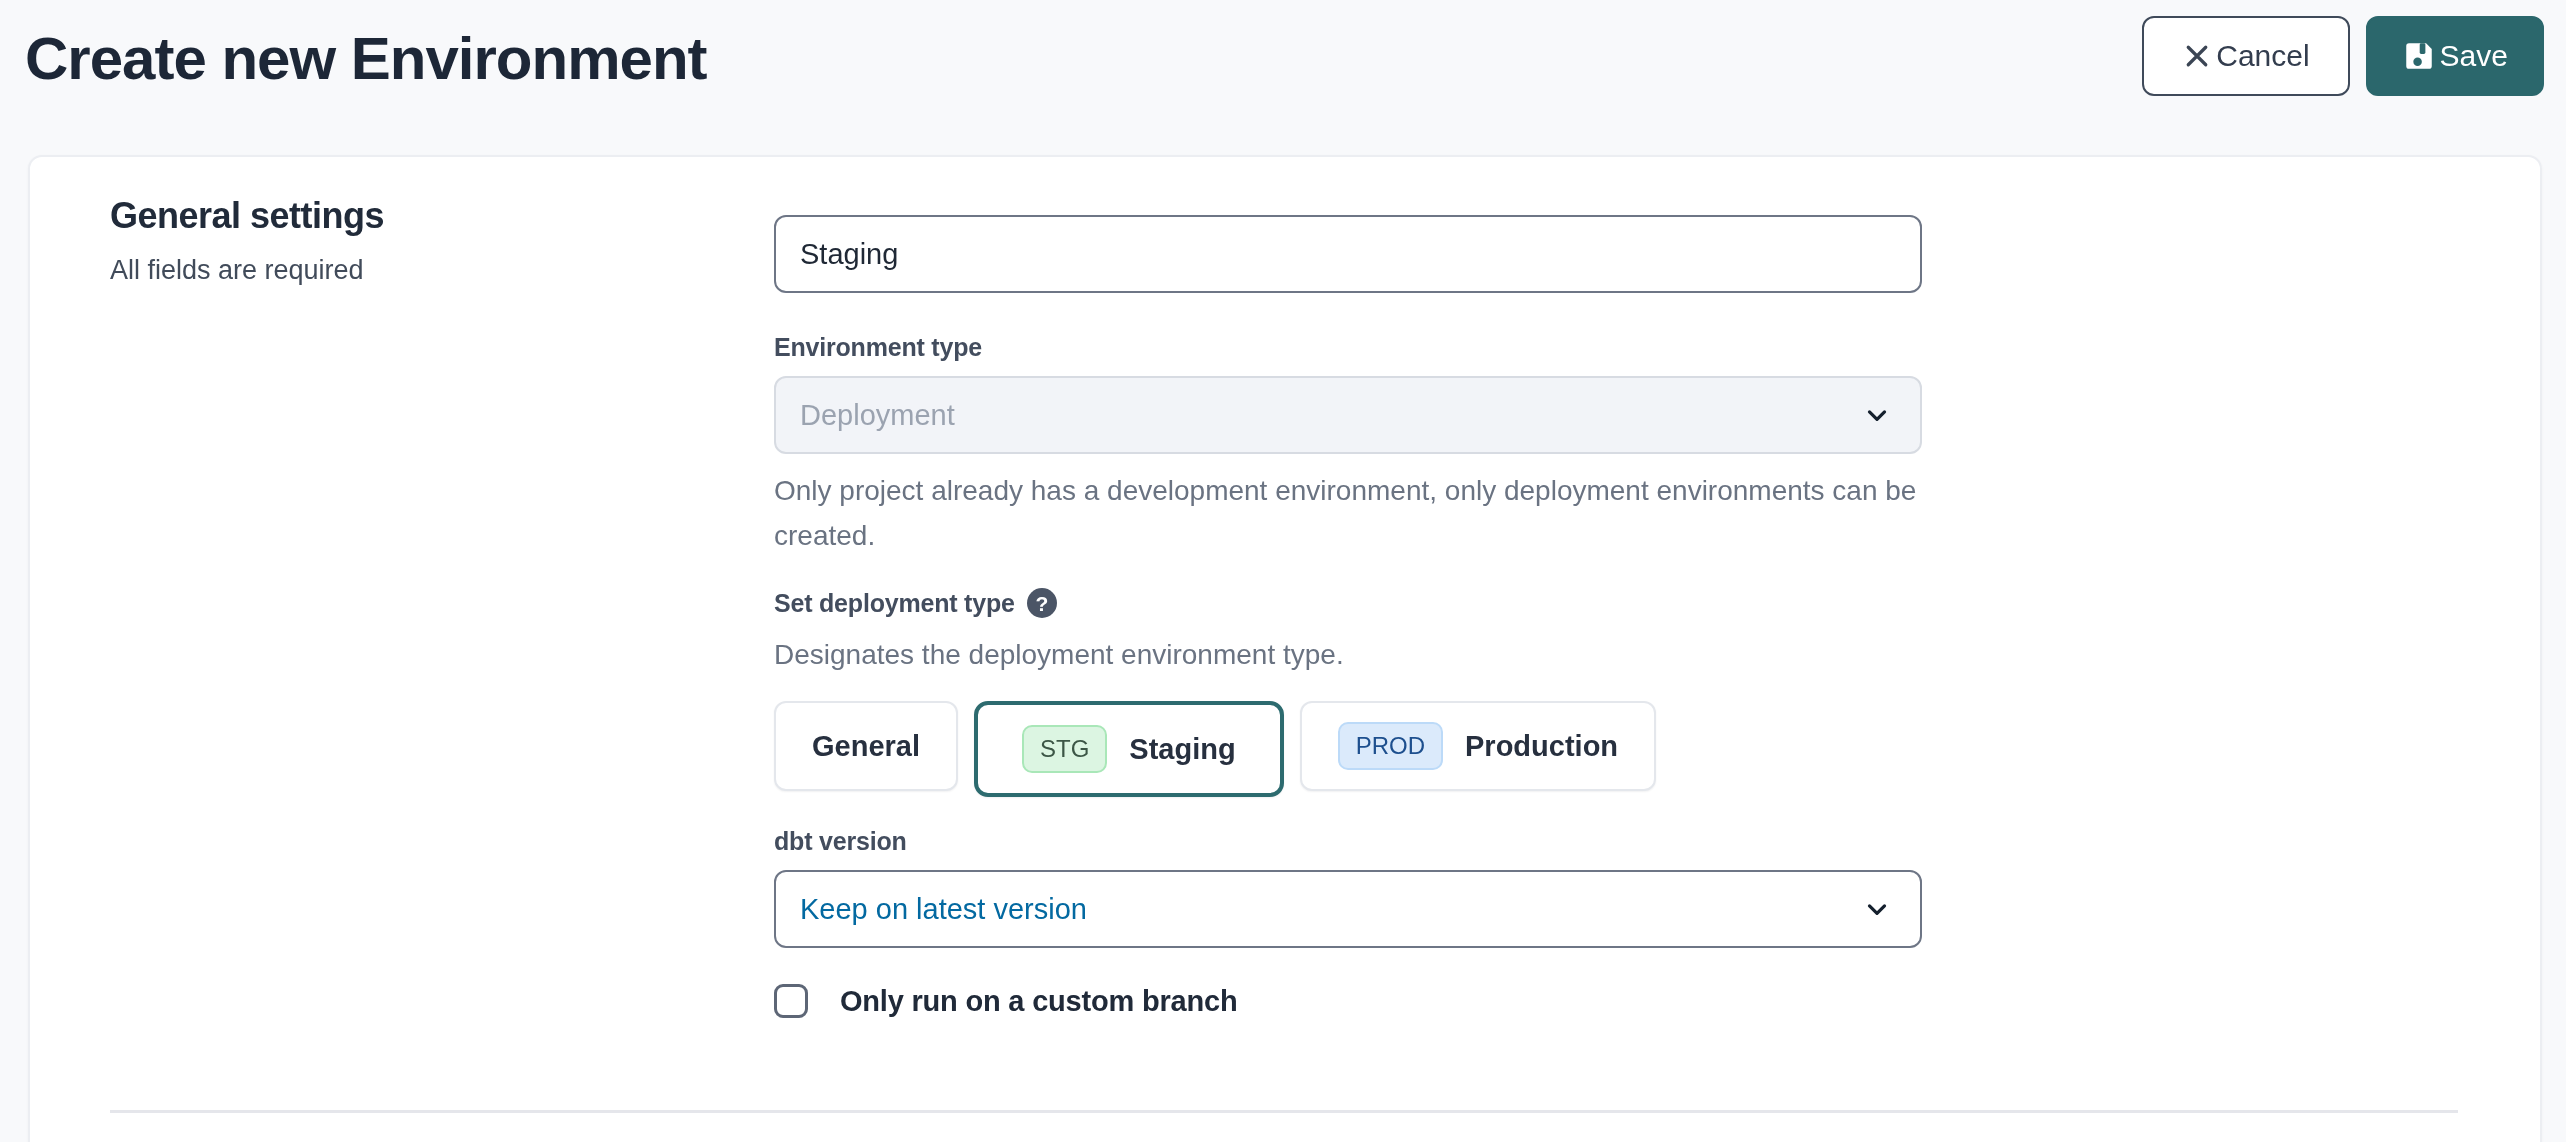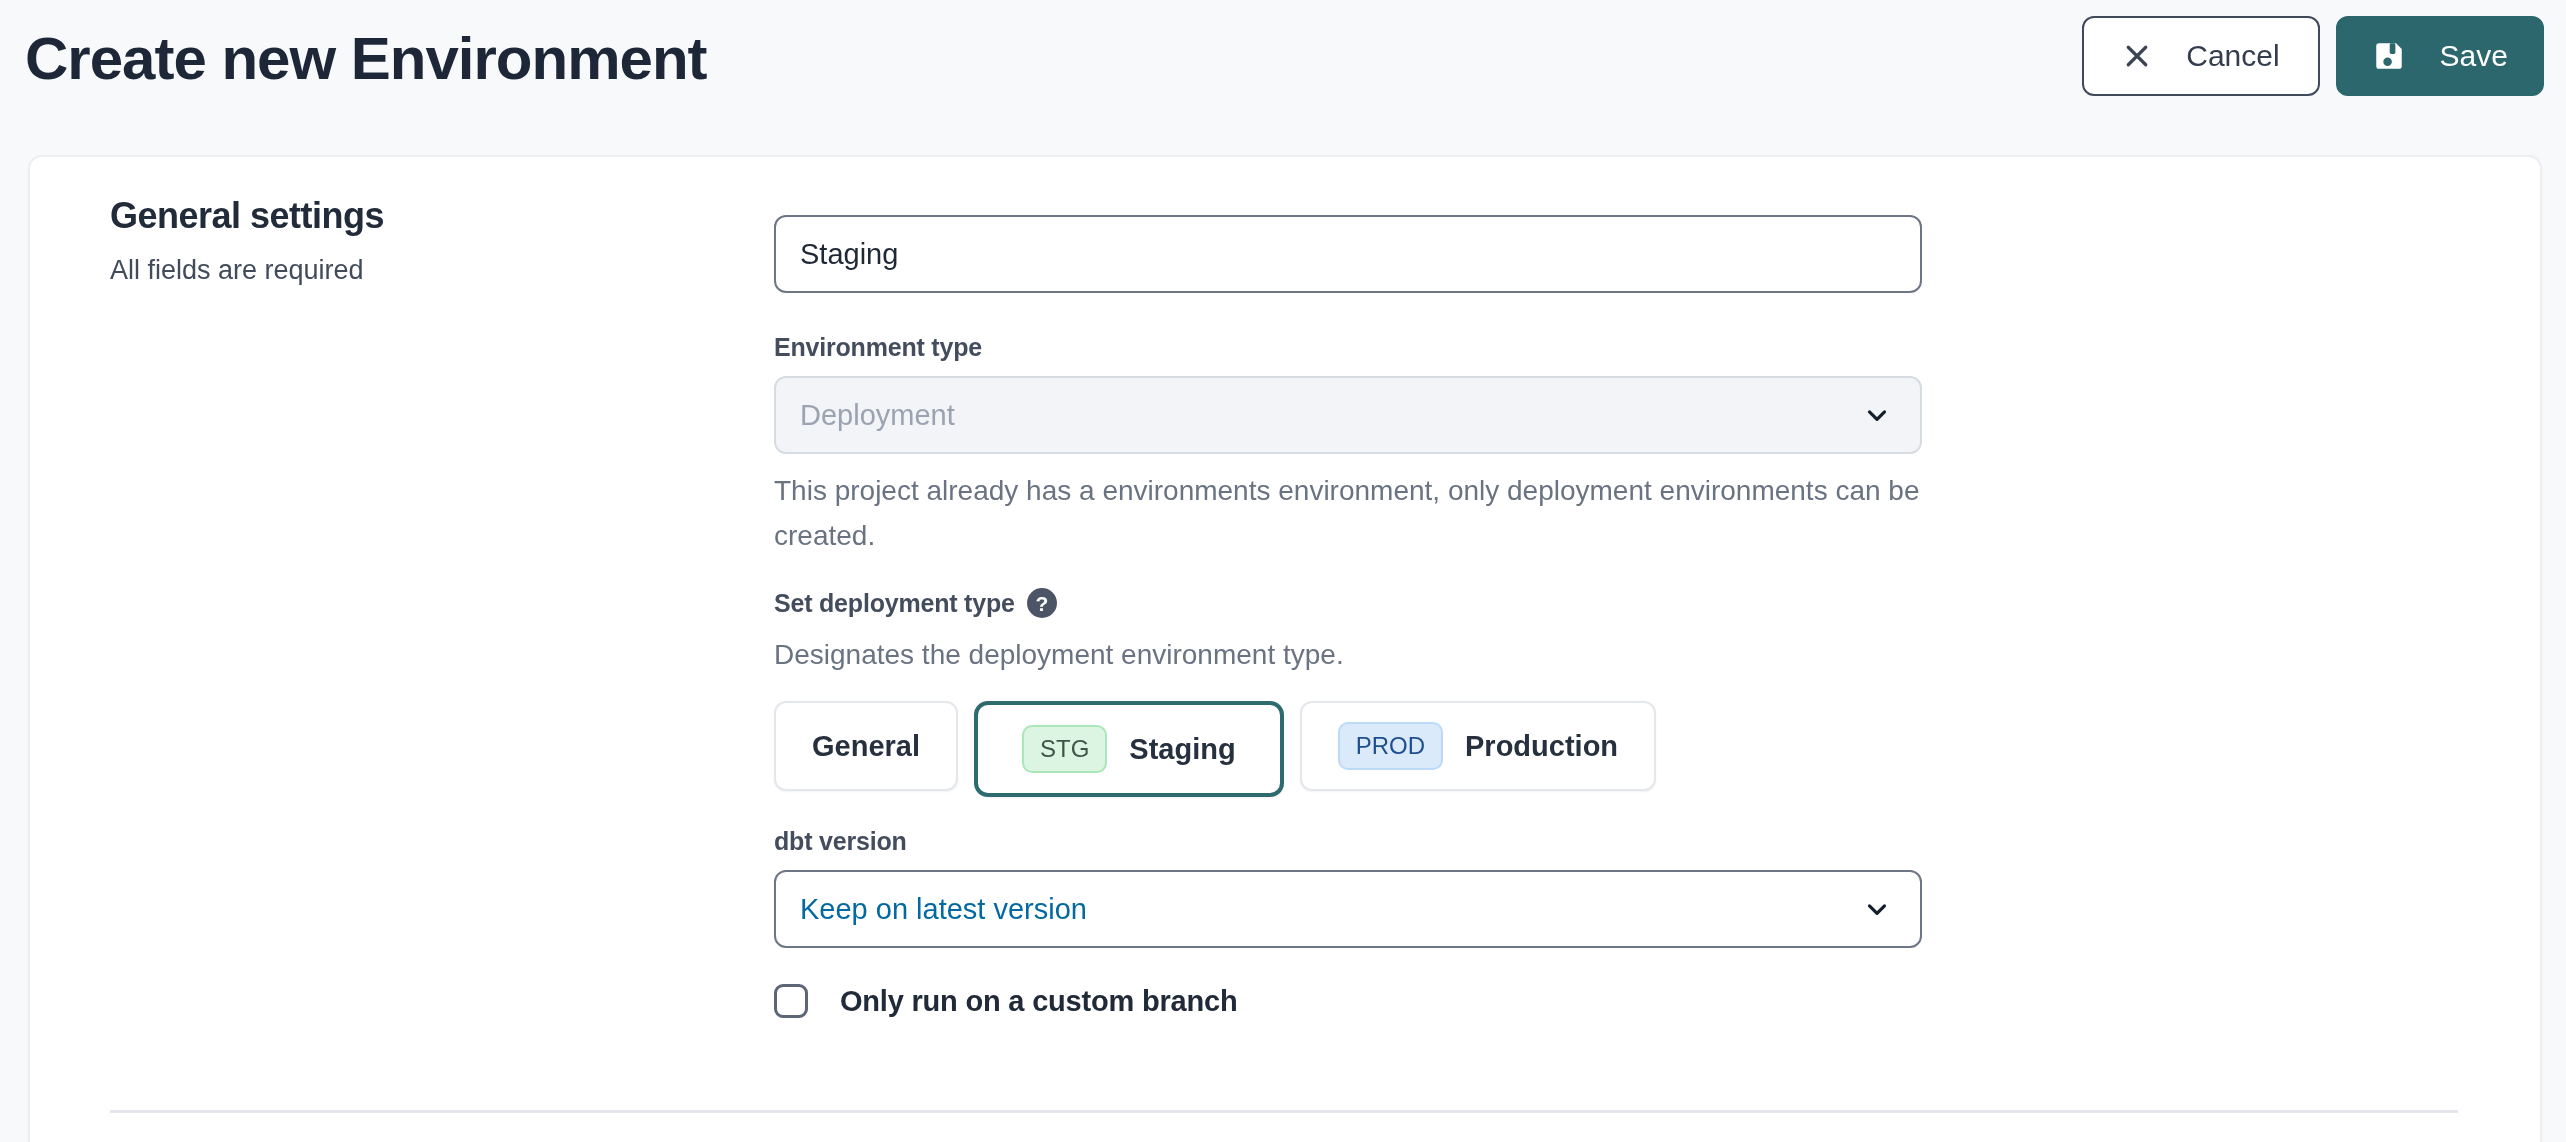--- a/index.html
+++ b/index.html
@@ -19,21 +19,21 @@
     padding: 16px 22px 0 25px;
   }
   .page-title {
     font-size: 60px; font-weight: 700; color: #1d2737;
     letter-spacing: -1px; margin-top: 8px;
   }
   .header-actions { display: flex; gap: 16px; margin-top: 0; }
   .btn {
     display: inline-flex; align-items: center; justify-content: center;
     height: 80px; border-radius: 12px; font-size: 30px; cursor: pointer;
-    gap: 34px; white-space: nowrap;
+    gap: 4px; white-space: nowrap;
   }
   .btn-cancel {
     background: #ffffff; border: 2px solid #3f4a5a; color: #333d4e;
     padding: 0 38px;
   }
   .btn-save {
     background: #2b676c; border: 2px solid #2b676c; color: #ffffff;
     padding: 0 34px;
   }
   .icon { display: inline-flex; align-items: center; justify-content: center; }
@@ -161,21 +161,21 @@
 
       <div class="field-label mt-lg">Environment type</div>
       <div class="select select-disabled">
         <span>Deployment</span>
         <span class="icon">
           <svg width="30" height="30" viewBox="0 0 24 24" fill="none">
             <path d="M6 9.5 L12 15.5 L18 9.5" stroke="#15202e" stroke-width="2.6" stroke-linecap="round" stroke-linejoin="round"></path>
           </svg>
         </span>
       </div>
-      <div class="helper-text">This project already has a environments environment, only deployment environments can be created.</div>
+      <div class="helper-text">Only project already has a development environment, only deployment environments can be created.</div>
 
       <div class="field-label mt-md">
         <span>Set deployment type</span>
         <span class="help-circle">
           <span>?</span>
         </span>
       </div>
       <div class="desc-text">Designates the deployment environment type.</div>
 
       <div class="option-row">

